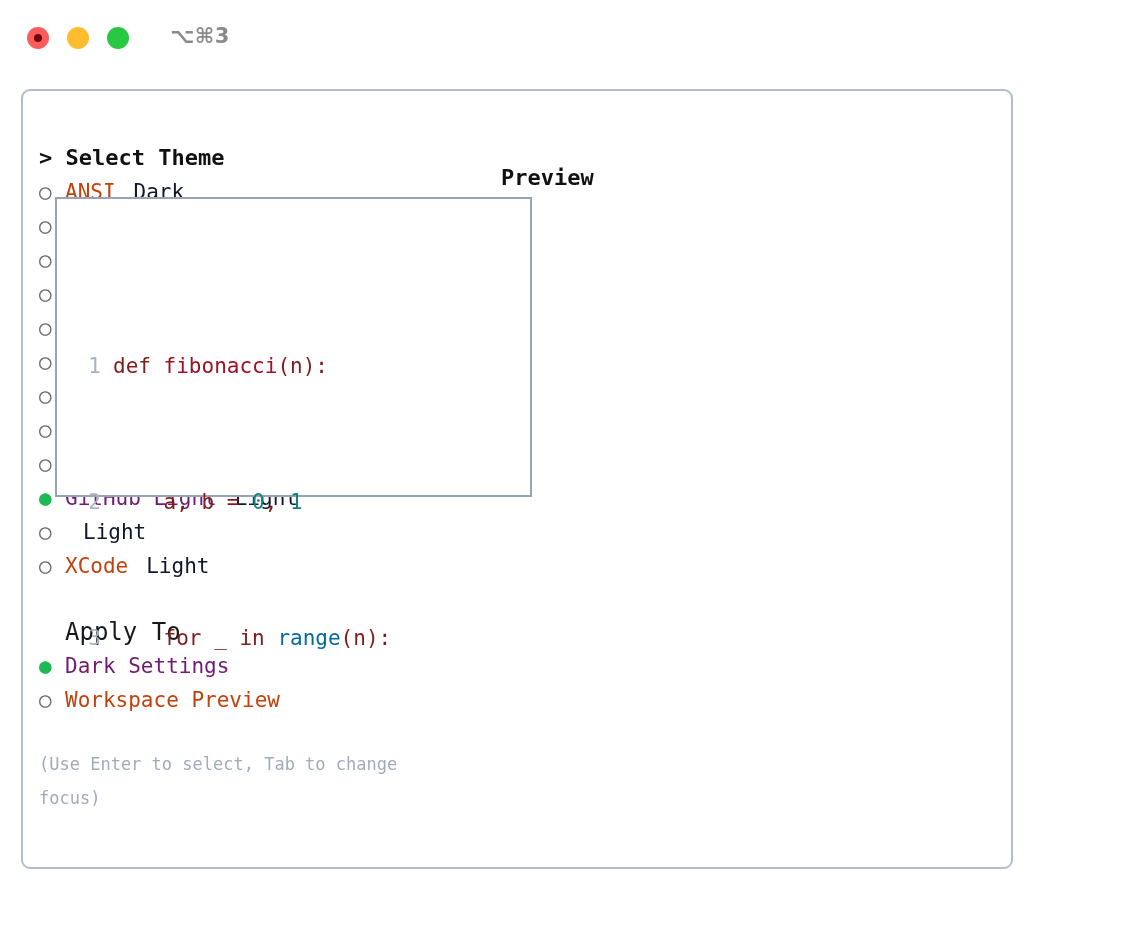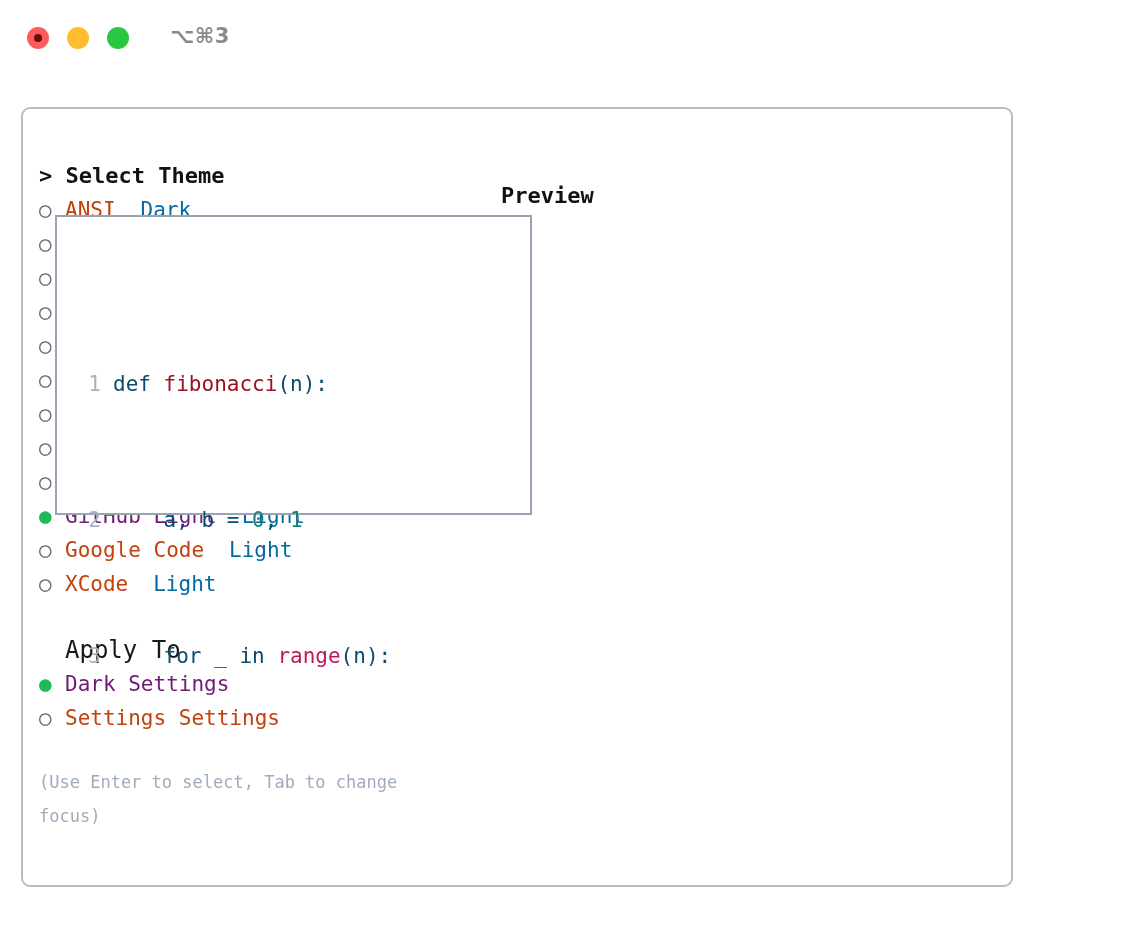--- a/index.html
+++ b/index.html
@@ -66,21 +66,21 @@
     font-size: 21px;
     font-weight: bold;
     color: #8a8a8a;
     letter-spacing: 0.5px;
   }
 
   
   .panel {
     position: absolute;
     left: 21px;
-    top: 107px;
+    top: 89px;
     width: 992px;
     height: 780px;
     border: 2px solid #b4bdc9;
     border-radius: 9px;
     background: #ffffff;
     box-sizing: border-box;
   }
 
   
   .col-left {
@@ -119,22 +119,22 @@
     display: inline-block;
     width: 26px;
     flex: 0 0 26px;
     color: #666a70;
     font-size: 21px;
   }
   .bullet.sel { color: #1db954; }
   .row .label { color: #c2410c; }
   .row.selected .label { color: #701a75; }
   .row .variant {
-    color: #0369a1;
-    margin-left: 25px;
+    color: #0f172a;
+    margin-left: 18px;
   }
 
   .section-title {
     margin-left: 26px;
     font-size: 24px;
     color: #16181a;
     line-height: 34px;
     white-space: pre;
   }
 
@@ -169,24 +169,24 @@
     white-space: pre;
   }
   .cl { display: block; white-space: pre; }
   .ln {
     display: inline-block;
     width: 22px;
     text-align: right;
     color: #a9b3c0;
     margin-right: 12px;
   }
-  .tok-plain { color: #0c4a6e; }
+  .tok-plain { color: #7f1d1d; }
   .tok-fn    { color: #9e1122; }
   .tok-num   { color: #17807f; }
-  .tok-call  { color: #be185d; }
+  .tok-call  { color: #0369a1; }
 </style>
 </head>
 <body>
 
 <div class="window">
 
   <div class="titlebar">
     <div class="traffic">
       <div class="light red">
         <div class="dot"></div>
@@ -260,21 +260,20 @@
         </div>
 
         <div class="row selected">
           <span class="bullet sel">●</span>
           <span class="label">GitHub Light</span>
           <span class="variant">Light</span>
         </div>
 
         <div class="row">
           <span class="bullet">○</span>
-          <span class="label">Google Code</span>
           <span class="variant">Light</span>
         </div>
 
         <div class="row">
           <span class="bullet">○</span>
           <span class="label">XCode</span>
           <span class="variant">Light</span>
         </div>
 
       </div>
@@ -283,21 +282,21 @@
 
       <div class="section-title">Apply To</div>
 
       <div class="list">
         <div class="row selected">
           <span class="bullet sel">●</span>
           <span class="label">Dark Settings</span>
         </div>
         <div class="row">
           <span class="bullet">○</span>
-          <span class="label">Settings Settings</span>
+          <span class="label">Workspace Preview</span>
         </div>
       </div>
 
       <div class="hint">(Use Enter to select, Tab to change focus)</div>
     </div>
 
     <div class="col-right">
       <div class="heading">Preview</div>
     </div>
 

